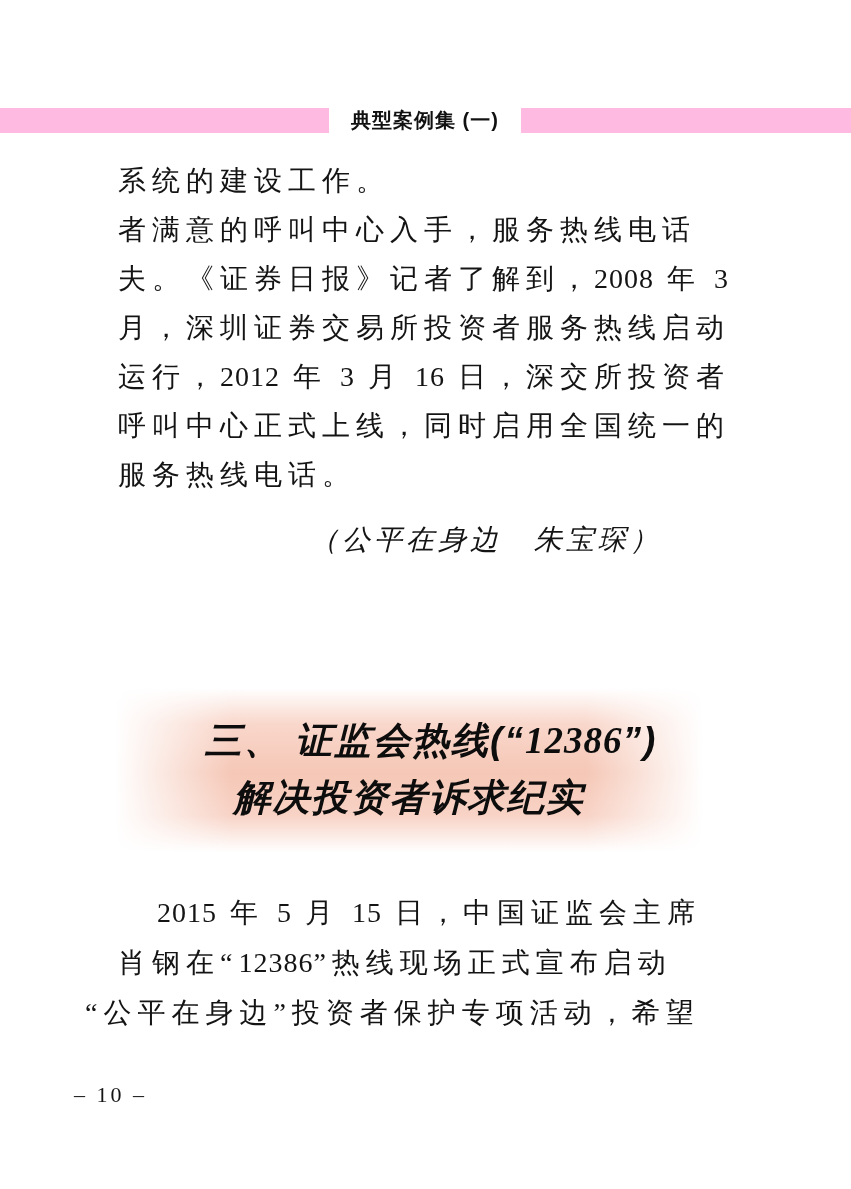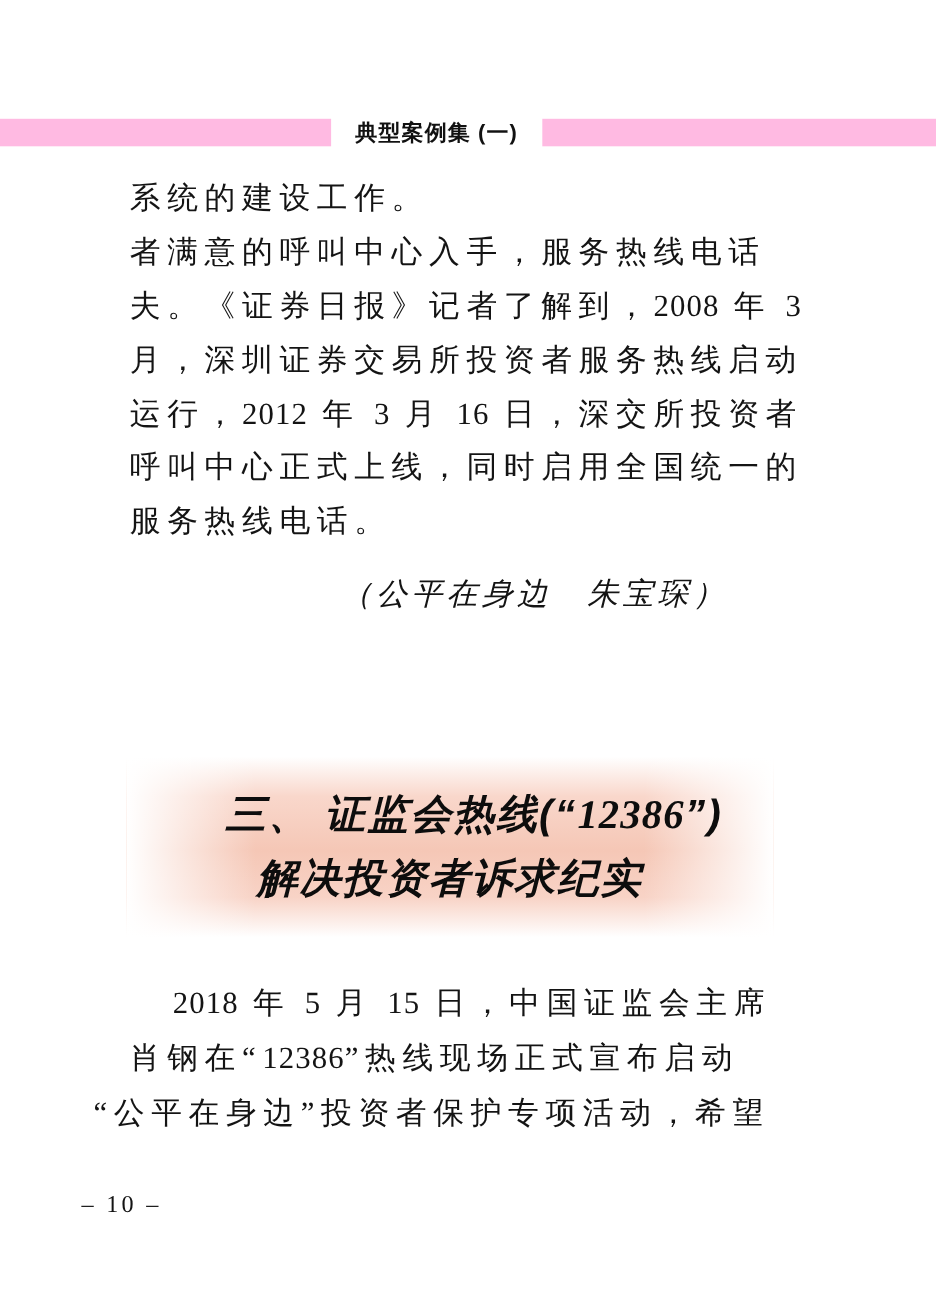--- a/index.html
+++ b/index.html
@@ -15,21 +15,21 @@
   }
 
   
   .header-bar {
     position:absolute;
     top:108px; left:0; width:851px; height:25px;
     background:#ffbae2;
   }
   .header-title-gap {
     position:absolute;
-    top:106px; left:301px; width:192px; height:29px;
+    top:106px; left:329px; width:192px; height:29px;
     background:#ffffff;
     display:flex; align-items:center; justify-content:center;
   }
   .header-title {
     font-family:"Liberation Sans","DejaVu Sans",sans-serif;
     font-weight:bold;
     font-size:20px;
     letter-spacing:1px;
     white-space:nowrap;
     color:#111;
@@ -117,20 +117,20 @@
       <div class="tline">服务热线电话。</div>
       <div class="tline attribution">（公平在身边　朱宝琛）</div>
     </div>
 
   <div class="heading-box">
       <div class="hline hline1">三、 证监会热线(“<span class="lat">12386</span>”)</div>
       <div class="hline hline2">解决投资者诉求纪实</div>
     </div>
 
   <div class="para para2">
-      <div class="tline indent"><span class="lat">2018</span> 年 <span class="lat">5</span> 月 <span class="lat">15</span> 日，中国证监会主席</div>
+      <div class="tline indent"><span class="lat">2015</span> 年 <span class="lat">5</span> 月 <span class="lat">15</span> 日，中国证监会主席</div>
       <div class="tline">肖钢在“<span class="lat">12386</span>”热线现场正式宣布启动</div>
       <div class="tline hang">“公平在身边”投资者保护专项活动，希望</div>
     </div>
 
   <div class="folio">– 10 –</div>
 
 </div>
 
 </body></html>

